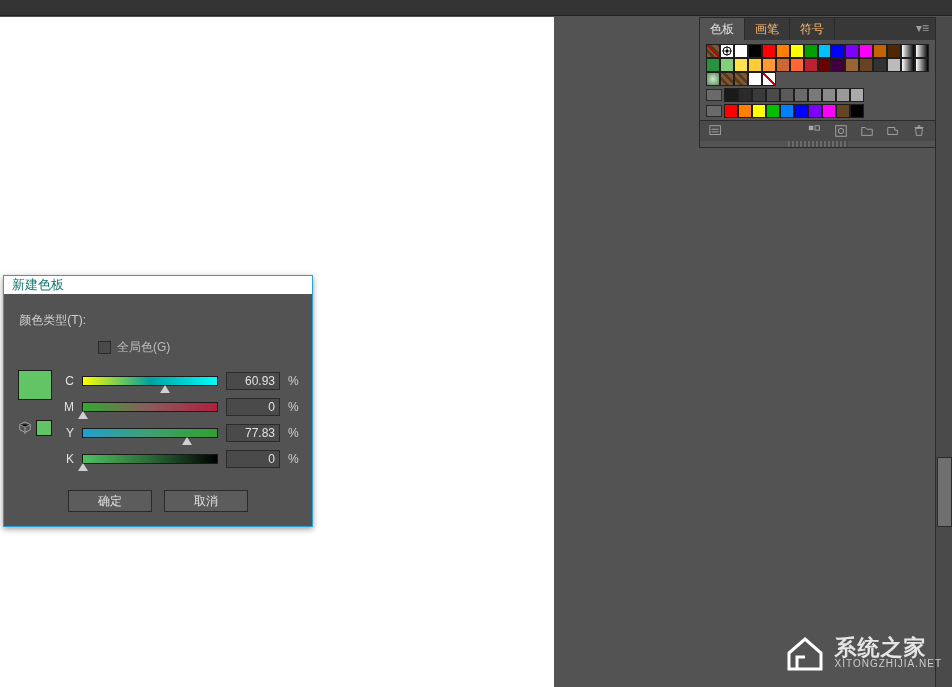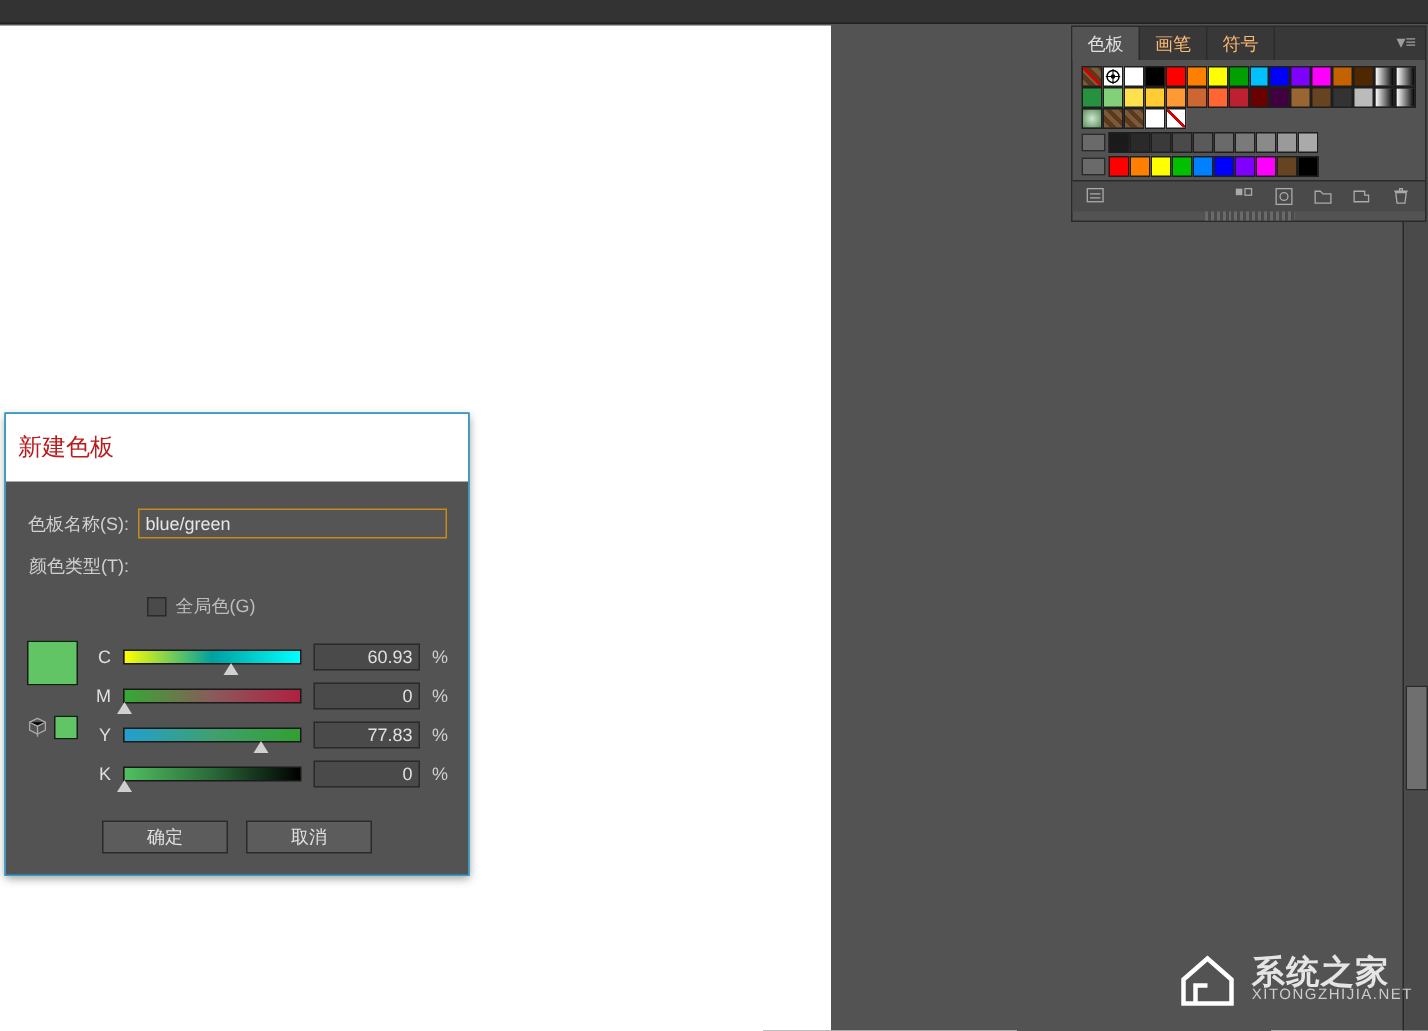--- a/index.html
+++ b/index.html
@@ -15,21 +15,21 @@
     
     .top-bar { position: absolute; top: 0; left: 0; right: 0; height: 16px; background: #333; border-bottom: 1px solid #222; }
     
     .canvas { position: absolute; top: 17px; left: 0; width: 554px; height: 670px; background: #fff; }
     .canvas-selection { position: absolute; top: 268px; left: 118px; width: 182px; height: 6px; border: 1px solid #2a7dd6; }
     .handle { position: absolute; width: 6px; height: 6px; background: #fff; border: 1px solid #2a7dd6; }
     .h-tl { top: -3px; left: -3px; } .h-tr { top: -3px; right: -3px; }
 
     
     .swatch-panel {
-      position: absolute; top: 17px; right: 1px; width: 237px;
+      position: absolute; top: 17px; right: 16px; width: 237px;
       background: #535353; border: 1px solid #2a2a2a;
     }
     .panel-tabs { display: flex; background: #383838; height: 22px; align-items: stretch; }
     .tab { padding: 3px 10px; color: #fdba74; border-right: 1px solid #2a2a2a; cursor: default; }
     .tab.active { background: #535353; color: #e0e0e0; }
     .panel-menu { margin-left: auto; padding: 3px 6px; color: #9e9e9e; }
     .sw-body { padding: 4px 6px 2px; }
     .sw-row { display: flex; gap: 0; margin-bottom: 0; }
     .sw { width: 14px; height: 14px; border: 1px solid #1e1e1e; }
     .sw.none { background: #fff; position: relative; }
@@ -43,21 +43,21 @@
     .footer-icon { width: 16px; height: 14px; color:#aaa; }
     .grip { height: 6px; background: repeating-linear-gradient(90deg,#6a6a6a 0 2px,#4a4a4a 2px 4px); margin: 0 auto; width: 60px; }
 
     
     .dialog {
       position: absolute; left: 3px; top: 275px;
       width: 310px; background: #535353;
       border: 1px solid #2a9fd6;
       box-shadow: 0 2px 6px rgba(0,0,0,.4);
     }
-    .dlg-title { background: #fff; color: #b91c1c; padding: 12px 8px; font-size: 16px; }
+    .dlg-title { background: #fff; color: #0f766e; padding: 0 8px; font-size: 13px; }
     .dlg-body { padding: 18px 14px 10px; }
     .row { display:flex; align-items:center; margin-bottom: 10px; }
     .label { width: 74px; text-align: right; padding-right: 6px; color: #d0d0d0; }
     .text-input {
       flex: 1; height: 20px; background: #555; border: 1px solid #c58a1a;
       color: #e7e7e7; padding: 2px 4px; font-size: 12px;
     }
     .combo {
       flex: 1; height: 22px; background: #5c5c5c; border: 1px solid #2a2a2a;
       display:flex; align-items:center; justify-content:space-between;
@@ -72,21 +72,21 @@
     .preview-big { width: 34px; height: 30px; border:1px solid #1a1a1a; }
     .preview-sm-wrap { display:flex; align-items:center; gap:4px; }
     .cube { width:14px; height:14px; color:#aaa; }
     .preview-sm { width: 16px; height: 16px; border:1px solid #1a1a1a; }
 
     .sliders { flex:1; }
     .srow { display:flex; align-items:center; gap:8px; height: 22px; margin-bottom: 4px; }
     .sl-label { width: 12px; text-align:right; color:#e0e0e0; }
     .track { position:relative; flex:1; height: 10px; border:1px solid #1a1a1a; }
     .thumb { position:absolute; top:8px; width:0;height:0; border-left:5px solid transparent; border-right:5px solid transparent; border-bottom:8px solid #d0d0d0; transform: translateX(-5px); }
-    .val-input { width: 71px; height: 18px; background:#4a4a4a; border:1px solid #2a2a2a; color:#e0e0e0; text-align:right; padding: 0 4px; font-size:12px; }
+    .val-input { width: 54px; height: 18px; background:#4a4a4a; border:1px solid #2a2a2a; color:#e0e0e0; text-align:right; padding: 0 4px; font-size:12px; }
     .pct { width: 10px; color:#d0d0d0; }
 
     .dlg-buttons { display:flex; gap:12px; justify-content:center; padding: 16px 0 4px; }
     .btn { width: 84px; height: 22px; background:#5c5c5c; border:1px solid #2a2a2a; color:#e0e0e0; display:flex; align-items:center; justify-content:center; }
 
     .watermark { position:absolute; right: 10px; bottom: 14px; display:flex; align-items:center; gap:8px; color:#e5e5e5; font-weight:bold; letter-spacing:1px; }
     .wm-text { display:flex; flex-direction:column; line-height:1; }
     .wm-cn { font-size: 22px; }
     .wm-en { font-size: 10px; color:#ccc; font-weight:normal; }
     .scroll-gutter { position:absolute; top:17px; right:0; bottom:0; width:17px; background:#4a4a4a; border-left:1px solid #2a2a2a; }
@@ -225,24 +225,20 @@
         </svg>
     </div>
   </div>
   <div class="grip"></div>
 </div>
 
 <div class="dialog">
   <div class="dlg-title">新建色板</div>
   <div class="dlg-body">
     <div class="row">
-      <div class="label">色板名称(S):</div>
-      <input class="text-input" value="blue/green" style="">
-    </div>
-    <div class="row">
       <div class="label">颜色类型(T):</div>
     </div>
     <div class="chk-row">
       <div class="chk"></div>
       <span>全局色(G)</span>
     </div>
 
     <div class="slider-block">
       <div class="preview-col">
         <div class="preview-big" id="pv-big" style="background: rgb(97, 197, 101);"></div>

